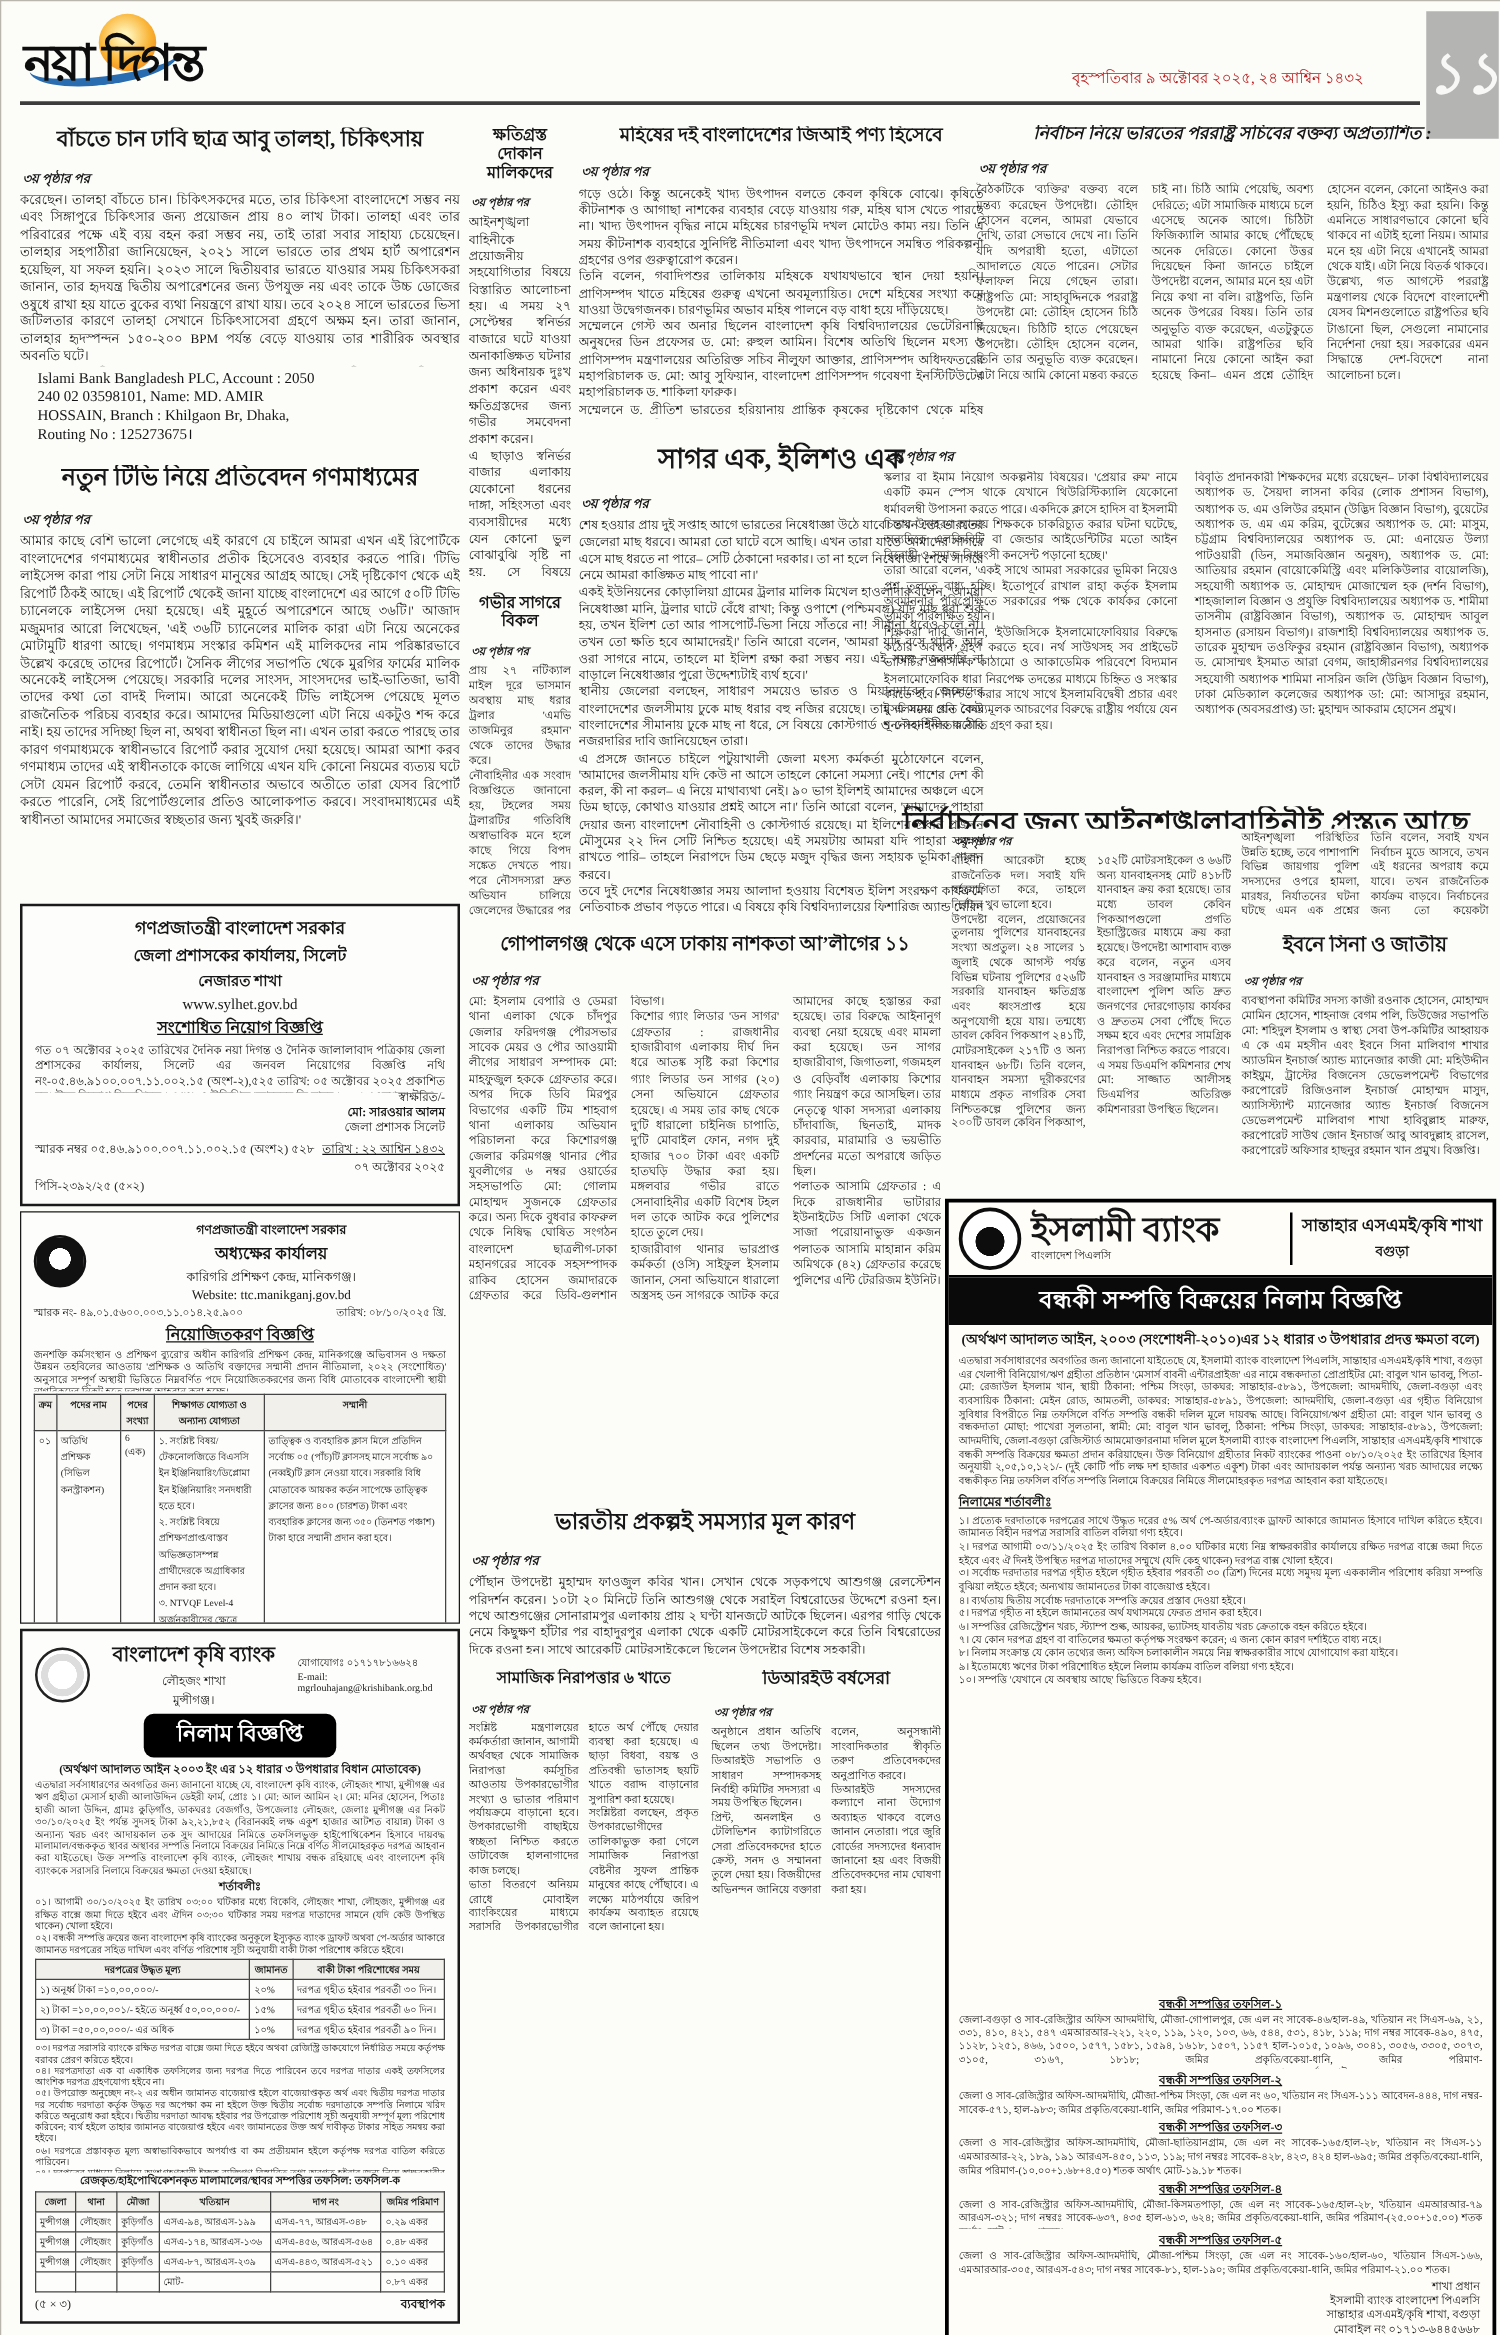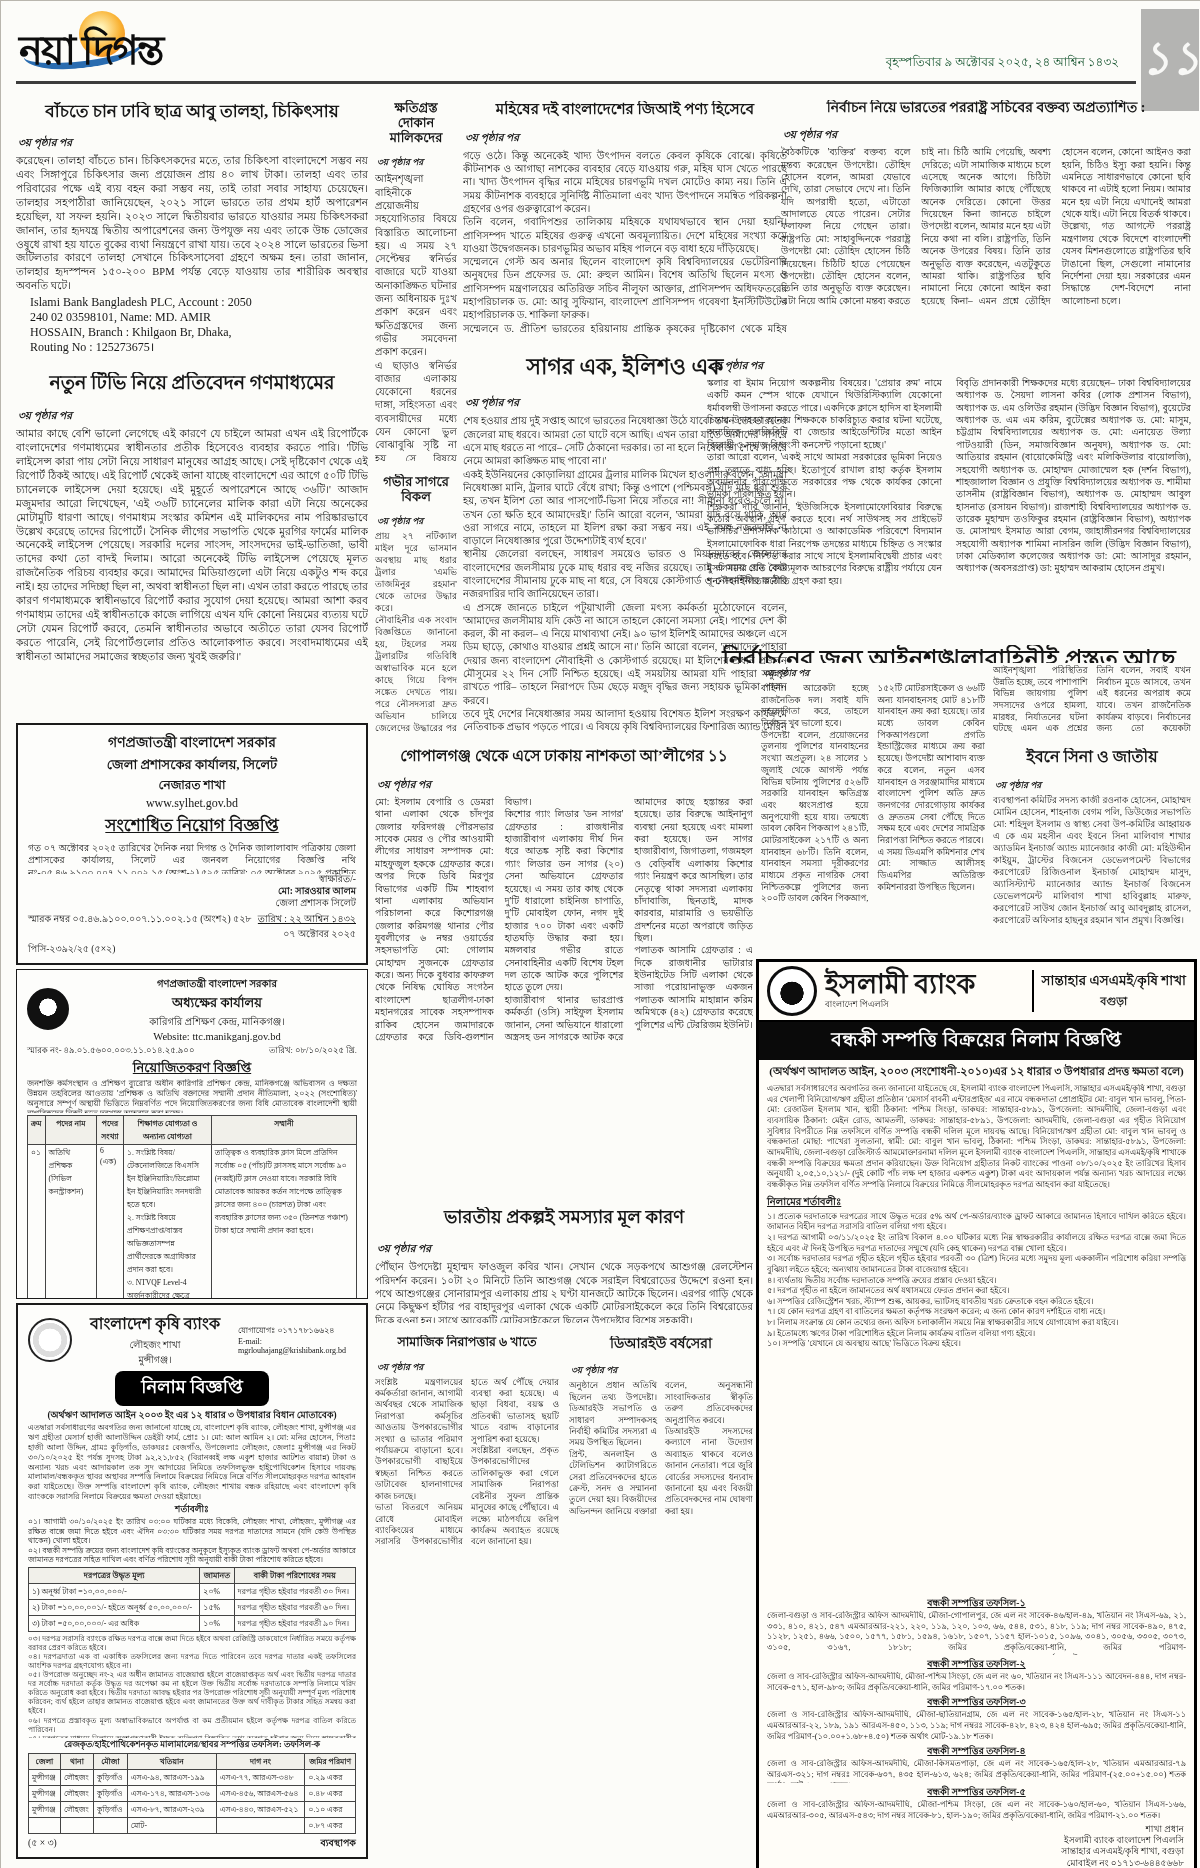--- a/index.html
+++ b/index.html
@@ -16,21 +16,21 @@
   .cols2{column-count:2;column-gap:10px;}
   .cols3{column-count:3;column-gap:11px;}
   
   .logo{position:absolute;left:18px;top:10px;width:230px;height:66px;}
   .logo .sun{position:absolute;left:60px;top:0px;width:46px;height:46px;border-radius:50%;
        background:radial-gradient(circle at 45% 40%, #fff3b8 10%, #f9b233 55%, #ee7d17 90%);}
   .logo .swoosh{position:absolute;left:4px;top:20px;width:120px;height:30px;
        border-bottom:7px solid #2a6cb0;border-radius:50%;transform:rotate(-7deg);}
   .logo .logo-text{position:absolute;left:0;top:8px;font-size:40px;font-weight:bold;color:#0d0d0d;
        letter-spacing:-2px;font-family:"Liberation Serif",serif;}
-  .dateline{position:absolute;left:748px;top:52px;width:370px;text-align:right;font-size:12px;color:#14532d;}
+  .dateline{position:absolute;left:720px;top:52px;width:370px;text-align:right;font-size:12px;color:#b91c1c;}
   .pagebox{position:absolute;left:1140px;top:8px;width:58px;height:102px;background:#b4b4b2;
        color:#f8f8f6;font-size:46px;font-weight:bold;font-style:italic;text-align:center;line-height:100px;}
   .toprule{position:absolute;left:15px;top:80px;width:1120px;height:3px;background:#3c3c3c;}
   
   .nbox{border:2px solid #1a1a1a;background:#fdfdfb;padding:6px 10px;}
   .nbox .c{text-align:center;}
   .u{text-decoration:underline;}
   table{border-collapse:collapse;width:100%;}
   td,th{border:1px solid #444;padding:1px 3px;vertical-align:top;white-space:pre-line;}
   th{font-weight:bold;text-align:center;background:#f1f0ea;}
@@ -81,21 +81,21 @@
     <h1 class="hl nowrap" style="font-size:19px;">নতুন টিভি নিয়ে প্রতিবেদন গণমাধ্যমের</h1>
     <div class="cont">৩য় পৃষ্ঠার পর</div>
     <div class="body">আমার কাছে বেশি ভালো লেগেছে এই কারণে যে চাইলে আমরা এখন এই রিপোর্টকে বাংলাদেশের গণমাধ্যমের স্বাধীনতার প্রতীক হিসেবেও ব্যবহার করতে পারি। 'টিভি লাইসেন্স কারা পায় সেটা নিয়ে সাধারণ মানুষের আগ্রহ আছে। সেই দৃষ্টিকোণ থেকে এই রিপোর্ট ঠিকই আছে। এই রিপোর্ট থেকেই জানা যাচ্ছে বাংলাদেশে এর আগে ৫০টি টিভি চ্যানেলকে লাইসেন্স দেয়া হয়েছে। এই মুহূর্তে অপারেশনে আছে ৩৬টি।' আজাদ মজুমদার আরো লিখেছেন, 'এই ৩৬টি চ্যানেলের মালিক কারা এটা নিয়ে অনেকের মোটামুটি ধারণা আছে। গণমাধ্যম সংস্কার কমিশন এই মালিকদের নাম পরিষ্কারভাবে উল্লেখ করেছে তাদের রিপোর্টে। সৈনিক লীগের সভাপতি থেকে মুরগির ফার্মের মালিক অনেকেই লাইসেন্স পেয়েছে। সরকারি দলের সাংসদ, সাংসদদের ভাই-ভাতিজা, ভাবী তাদের কথা তো বাদই দিলাম। আরো অনেকেই টিভি লাইসেন্স পেয়েছে মূলত রাজনৈতিক পরিচয় ব্যবহার করে। আমাদের মিডিয়াগুলো এটা নিয়ে একটুও শব্দ করে নাই। হয় তাদের সদিচ্ছা ছিল না, অথবা স্বাধীনতা ছিল না। এখন তারা করতে পারছে তার কারণ গণমাধ্যমকে স্বাধীনভাবে রিপোর্ট করার সুযোগ দেয়া হয়েছে। আমরা আশা করব গণমাধ্যম তাদের এই স্বাধীনতাকে কাজে লাগিয়ে এখন যদি কোনো নিয়মের ব্যত্যয় ঘটে সেটা যেমন রিপোর্ট করবে, তেমনি স্বাধীনতার অভাবে অতীতে তারা যেসব রিপোর্ট করতে পারেনি, সেই রিপোর্টগুলোর প্রতিও আলোকপাত করবে। সংবাদমাধ্যমের এই স্বাধীনতা আমাদের সমাজের স্বচ্ছতার জন্য খুবই জরুরি।'</div>
   </section>
 
   <section class="blk nbox" style="left:15px;top:722px;width:352px;height:242px;">
     <div class="c" style="font-size:14px;font-weight:bold;">গণপ্রজাতন্ত্রী বাংলাদেশ সরকার</div>
     <div class="c" style="font-size:13px;font-weight:bold;">জেলা প্রশাসকের কার্যালয়, সিলেট</div>
     <div class="c" style="font-size:12px;font-weight:bold;">নেজারত শাখা</div>
     <div class="c" style="font-size:12px;">www.sylhet.gov.bd</div>
-    <div class="c u" style="font-size:17px;font-weight:bold;margin:1px 0 2px;">সংশোধিত নিয়োগ বিজ্ঞপ্তি</div>
+    <div class="c u" style="font-size:13px;font-weight:bold;margin:1px 0 2px;">সংশোধিত নিয়োগ বিজ্ঞপ্তি</div>
     <div class="body" style="font-size:9.3px;">গত ০৭ অক্টোবর ২০২৫ তারিখের দৈনিক নয়া দিগন্ত ও দৈনিক জালালাবাদ পত্রিকায় জেলা প্রশাসকের কার্যালয়, সিলেট এর জনবল নিয়োগের বিজ্ঞপ্তি নথি নং-০৫.৪৬.৯১০০.০০৭.১১.০০২.১৫ (অংশ-২),৫২৫ তারিখ: ০৫ অক্টোবর ২০২৫ প্রকাশিত হয়। উক্ত নিয়োগ বিজ্ঞপ্তিতে ১৪(ঙ) এ উল্লিখিত 'আবেদন ফি বাবদ ১০০/- (একশত) টাকা ও Teletalk এর সার্ভিস চার্জ বাবদ ১২/- (বার) টাকাসহ (অফেরৎযোগ্য) মোট ১১২/- (একশত বার) টাকা' এর স্থলে;
 'আবেদন ফি বাবদ ৫০/- (পঞ্চাশ) টাকা ও Teletalk এর সার্ভিস চার্জ বাবদ ৬/- (ছয়) টাকাসহ (অফেরৎযোগ্য) মোট ৫৬/- (ছাপ্পান্ন) টাকা' প্রতিস্থাপিত হবে।
 নিয়োগ বিজ্ঞপ্তির অন্যান্য সকল শর্তাবলী অপরিবর্তিত থাকবে।</div>
     <div class="sig" style="font-size:9.5px;flex:0 0 auto;">
       <span>স্বাক্ষরিত/-</span><br>
       <b>মো: সারওয়ার আলম</b><br>
       <span>জেলা প্রশাসক</span>
       <span>সিলেট</span>
     </div>
     <div class="footrow" style="flex:0 0 auto;">
@@ -322,21 +322,21 @@
 
   <section class="blk" style="left:568px;top:1326px;width:184px;height:532px;">
     <h1 class="hl nowrap" style="font-size:14px;">ডিআরইউ বর্ষসেরা</h1>
     <div class="cont" style="font-size:9px;">৩য় পৃষ্ঠার পর</div>
     <div class="body cols2" style="font-size:8.6px;column-gap:8px;">অনুষ্ঠানে প্রধান অতিথি ছিলেন তথ্য উপদেষ্টা। ডিআরইউ সভাপতি ও সাধারণ সম্পাদকসহ নির্বাহী কমিটির সদস্যরা এ সময় উপস্থিত ছিলেন।
 প্রিন্ট, অনলাইন ও টেলিভিশন ক্যাটাগরিতে সেরা প্রতিবেদকদের হাতে ক্রেস্ট, সনদ ও সম্মাননা তুলে দেয়া হয়। বিজয়ীদের অভিনন্দন জানিয়ে বক্তারা বলেন, অনুসন্ধানী সাংবাদিকতার স্বীকৃতি তরুণ প্রতিবেদকদের অনুপ্রাণিত করবে।
 ডিআরইউ সদস্যদের কল্যাণে নানা উদ্যোগ অব্যাহত থাকবে বলেও জানান নেতারা। পরে জুরি বোর্ডের সদস্যদের ধন্যবাদ জানানো হয় এবং বিজয়ী প্রতিবেদকদের নাম ঘোষণা করা হয়।</div>
   </section>
 
   <section class="blk" style="left:780px;top:90px;width:410px;height:262px;">
-    <h1 class="hl nowrap" style="font-size:14px;">নির্বাচন নিয়ে ভারতের পররাষ্ট্র সচিবের বক্তব্য অপ্রত্যাশিত :</h1>
+    <h1 class="hl nowrap" style="font-size:14px;font-style:italic;">নির্বাচন নিয়ে ভারতের পররাষ্ট্র সচিবের বক্তব্য অপ্রত্যাশিত :</h1>
     <div class="cont">৩য় পৃষ্ঠার পর</div>
     <div class="body cols3" style="font-size:9.3px;">বৈঠকটিকে 'ব্যক্তির' বক্তব্য বলে মন্তব্য করেছেন উপদেষ্টা। তৌহিদ হোসেন বলেন, আমরা যেভাবে দেখি, তারা সেভাবে দেখে না। তিনি যদি অপরাধী হতো, এটাতো আদালতে যেতে পারেন। সেটার ফলাফল নিয়ে গেছেন তারা। রাষ্ট্রপতি মো: সাহাবুদ্দিনকে পররাষ্ট্র উপদেষ্টা মো: তৌহিদ হোসেন চিঠি দিয়েছেন। চিঠিটি হাতে পেয়েছেন উপদেষ্টা। তৌহিদ হোসেন বলেন, তিনি তার অনুভূতি ব্যক্ত করেছেন। এটা নিয়ে আমি কোনো মন্তব্য করতে চাই না। চিঠি আমি পেয়েছি, অবশ্য দেরিতে; এটা সামাজিক মাধ্যমে চলে এসেছে অনেক আগে। চিঠিটা ফিজিক্যালি আমার কাছে পৌঁছেছে অনেক দেরিতে। কোনো উত্তর দিয়েছেন কিনা জানতে চাইলে উপদেষ্টা বলেন, আমার মনে হয় এটা নিয়ে কথা না বলি। রাষ্ট্রপতি, তিনি অনেক উপরের বিষয়। তিনি তার অনুভূতি ব্যক্ত করেছেন, এতটুকুতে আমরা থাকি। রাষ্ট্রপতির ছবি নামানো নিয়ে কোনো আইন করা হয়েছে কিনা– এমন প্রশ্নে তৌহিদ হোসেন বলেন, কোনো আইনও করা হয়নি, চিঠিও ইস্যু করা হয়নি। কিন্তু এমনিতে সাধারণভাবে কোনো ছবি থাকবে না এটাই হলো নিয়ম। আমার মনে হয় এটা নিয়ে এখানেই আমরা থেকে যাই। এটা নিয়ে বিতর্ক থাকবে।
 উল্লেখ্য, গত আগস্টে পররাষ্ট্র মন্ত্রণালয় থেকে বিদেশে বাংলাদেশী যেসব মিশনগুলোতে রাষ্ট্রপতির ছবি টাঙানো ছিল, সেগুলো নামানোর নির্দেশনা দেয়া হয়। সরকারের এমন সিদ্ধান্তে দেশ-বিদেশে নানা আলোচনা চলে।</div>
   </section>
 
   <section class="blk" style="left:706px;top:356px;width:484px;height:268px;">
     <div class="cont">৩য় পৃষ্ঠার পর</div>
     <div class="body cols2" style="font-size:9.3px;column-gap:14px;">স্কলার বা ইমাম নিয়োগ অকল্পনীয় বিষয়ের। 'প্রেয়ার রুম' নামে একটি কমন স্পেস থাকে যেখানে থিউরিস্টিক্যালি যেকোনো ধর্মাবলম্বী উপাসনা করতে পারে। একদিকে ক্লাসে হাদিস বা ইসলামী চিন্তার উদাহরণ আনায় শিক্ষককে চাকরিচ্যুত করার ঘটনা ঘটেছে, অন্যদিকে এলজিবিটি বা জেন্ডার আইডেন্টিটির মতো আইন বিরোধী ও সমাজ বিধ্বংসী কনসেন্ট পড়ানো হচ্ছে।'
 তারা আরো বলেন, 'একই সাথে আমরা সরকারের ভূমিকা নিয়েও প্রশ্ন তুলতে বাধ্য হচ্ছি। ইতোপূর্বে রাখাল রাহা কর্তৃক ইসলাম অবমাননার পরিপ্রেক্ষিতে সরকারের পক্ষ থেকে কার্যকর কোনো ভূমিকা পরিলক্ষিত হয়নি।
 শিক্ষকরা দাবি জানান, 'ইউজিসিকে ইসলামোফোবিয়ার বিরুদ্ধে কঠোর অবস্থান গ্রহণ করতে হবে। নর্থ সাউথসহ সব প্রাইভেট ভার্সিটির প্রশাসনিক কাঠামো ও আকাডেমিক পরিবেশে বিদ্যমান ইসলামোফোবিক ধারা নিরপেক্ষ তদন্তের মাধ্যমে চিহ্নিত ও সংস্কার করতে হবে। নিশ্চিত করার সাথে সাথে ইসলামবিদ্বেষী প্রচার এবং মুসলিমদের প্রতি বৈষম্যমূলক আচরণের বিরুদ্ধে রাষ্ট্রীয় পর্যায়ে যেন শূন্য সহনশীলতার নীতি গ্রহণ করা হয়।

